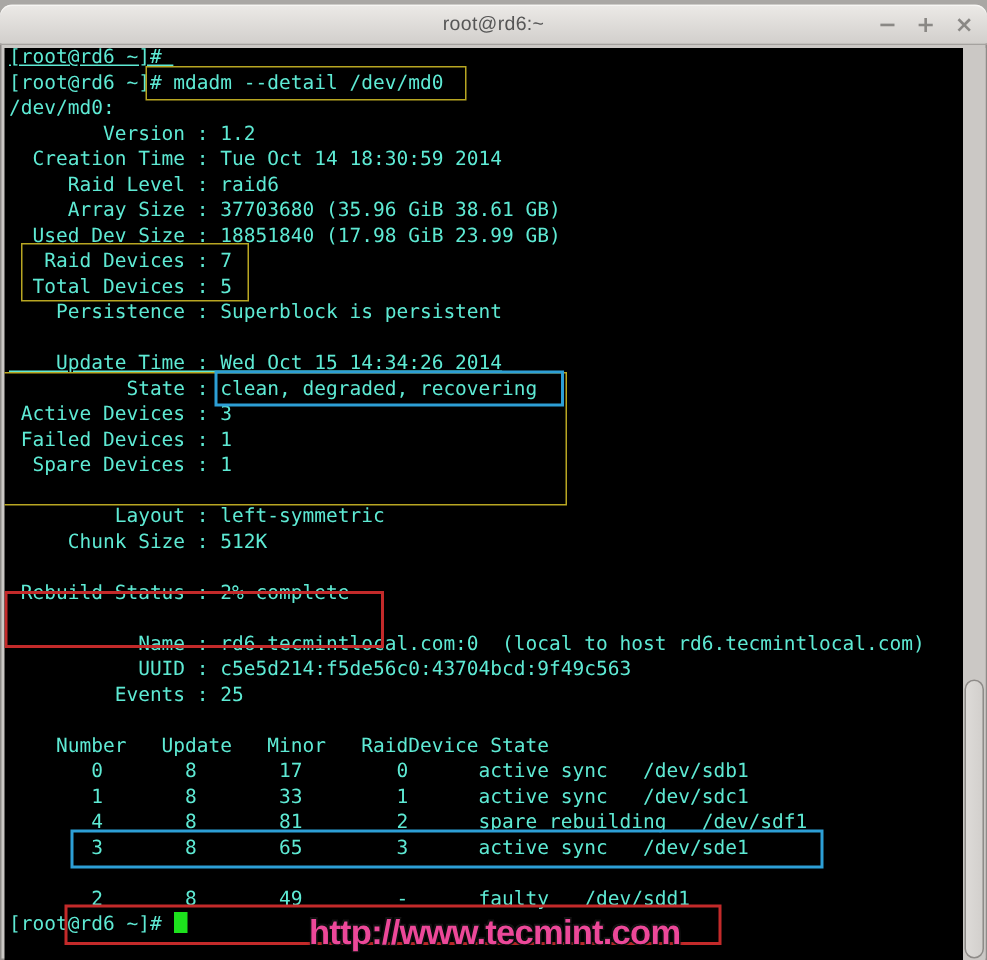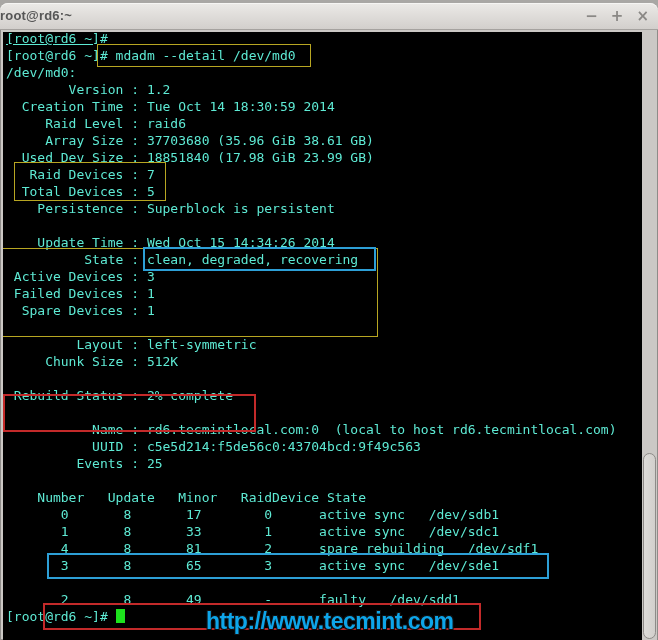--- a/index.html
+++ b/index.html
@@ -14,21 +14,21 @@
     box-shadow:0 0 0 1px #8e8b88 inset;
   }
   .titlebar{
     position:absolute;top:0;left:0;right:0;height:26px;
     border-radius:8px 8px 0 0;
     background:linear-gradient(#eceae7,#d2cfcc);
     border-bottom:1px solid #a5a29f;
     box-shadow:0 1px 0 #f6f5f3 inset;
   }
   .title{
-    text-align:left;line-height:26px;font-weight:bold;
+    text-align:center;line-height:26px;font-weight:normal;
     font-size:13px;color:#565656;letter-spacing:.2px;
   }
   .controls{
     position:absolute;right:9px;top:0;height:26px;display:flex;
     gap:13px;align-items:center;
   }
   .wbtn{
     color:#8a8885;font-weight:bold;font-size:15px;line-height:15px;
     cursor:default;font-family:"DejaVu Sans",sans-serif;
   }
@@ -54,21 +54,21 @@
   .rbox{border:2px solid #c32a2a;}
   .box-command{left:94px;top:12px;width:212px;height:21px;}
   .box-devices{left:11px;top:130px;width:150px;height:37px;}
   .box-stateblock{left:-5px;top:216px;width:378px;height:87px;}
   .box-state{left:140px;top:215px;width:229px;height:20px;}
   .box-rebuild{left:0px;top:362px;width:249px;height:34px;}
   .box-sparerow{left:44px;top:521px;width:498px;height:22px;}
   .box-faultyrow{left:40px;top:571px;width:434px;height:23px;}
   .watermark{
     position:absolute;left:203px;top:576px;
-    font-size:23px;font-weight:bold;color:#0ea5e9;
+    font-size:23px;font-weight:bold;color:#ec4899;
     font-family:"Liberation Sans",sans-serif;letter-spacing:-0.5px;
     text-shadow:0 0 3px #000,1px 1px 0 #161616,-1px -1px 0 #161616,1px -1px 0 #161616,-1px 1px 0 #161616;
     white-space:nowrap;
   }
   .scroll-track{
     position:absolute;right:1px;top:29px;width:15px;height:608px;
     background:#cbc8c5;
   }
   .scroll-thumb{
     position:absolute;left:1px;width:11px;bottom:1px;height:184px;

